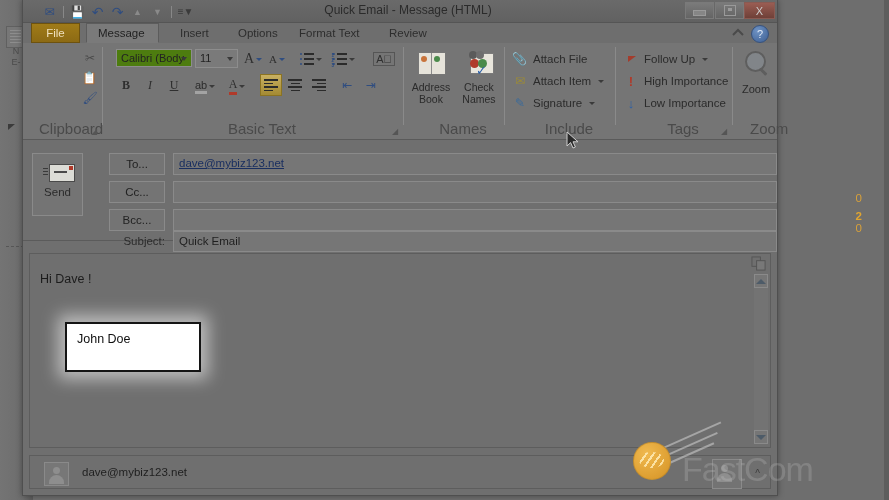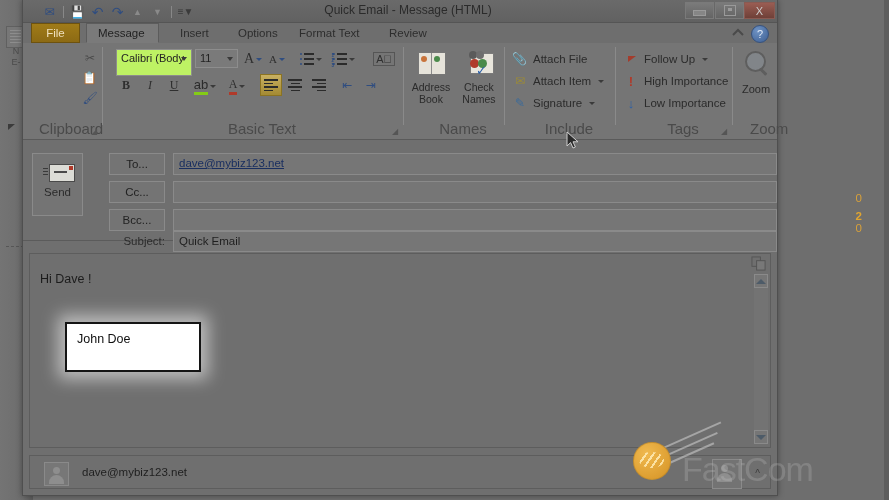--- a/index.html
+++ b/index.html
@@ -87,21 +87,21 @@
   #paste-label{font-size:11px;color:#2f2f2f;line-height:13px;}
   .mini-arrow{width:0;height:0;border-left:4px solid transparent;border-right:4px solid transparent;
     border-top:4px solid #3a3a3a;margin:2px auto 0;}
   .clip-small{position:absolute;left:58px;width:18px;height:18px;display:flex;align-items:center;justify-content:center;font-size:12px;}
   #ic-cut{top:6px;color:#4a4a4a;}
   #ic-copy{top:26px;color:#6a6a6a;}
   #ic-format{top:46px;color:#2f4d80;}
 
   
   #g-basic{left:81px;width:300px;}
-  #font-name{position:absolute;left:12px;top:6px;width:76px;height:27px;background:#bef264;
+  #font-name{position:absolute;left:12px;top:6px;width:76px;height:18px;background:#4d7c0f;
     border:1px solid #8d8d8d;box-sizing:border-box;font-size:11px;color:#222;padding:2px 0 0 4px;}
   .combo-arrow{position:absolute;right:4px;top:7px;width:0;height:0;
     border-left:3.5px solid transparent;border-right:3.5px solid transparent;border-top:4px solid #3a3a3a;}
   #font-size{position:absolute;left:91px;top:6px;width:43px;height:19px;background:#7a7a7a;
     border:1px solid #8d8d8d;box-sizing:border-box;font-size:11px;color:#222;padding:2px 0 0 4px;}
   .rb-ico{position:absolute;display:flex;align-items:center;justify-content:center;
     font-size:12px;color:#2f2f2f;}
   #ic-grow{left:138px;top:6px;width:22px;height:20px;}
   #ic-shrink{left:162px;top:6px;width:22px;height:20px;}
   #ic-bullets{left:196px;top:6px;width:22px;height:20px;}
@@ -395,21 +395,21 @@
       <div class="rb-ico" id="ic-bold">
           <span>B</span>
         </div>
       <div class="rb-ico" id="ic-italic">
           <span>I</span>
         </div>
       <div class="rb-ico" id="ic-underline">
           <span>U</span>
         </div>
       <div class="rb-ico" id="ic-highlight">
-        <span style="font-size:13px;color:#2b2b2b;border-bottom:3px solid #84cc16;">ab</span>
+        <span style="font-size:11px;color:#2b2b2b;border-bottom:3px solid #a3a3a3;">ab</span>
           <span class="tiny-arrow"></span>
       </div>
       <div class="rb-ico" id="ic-fontcolor">
         <span style="font-family:'Liberation Serif',serif;font-size:12px;border-bottom:3px solid #b03a2a;">A</span>
           <span class="tiny-arrow"></span>
       </div>
       <div class="rb-ico" id="ic-alignleft">
         <span class="lines">
             <i></i>
             <i style="width:9px"></i>

